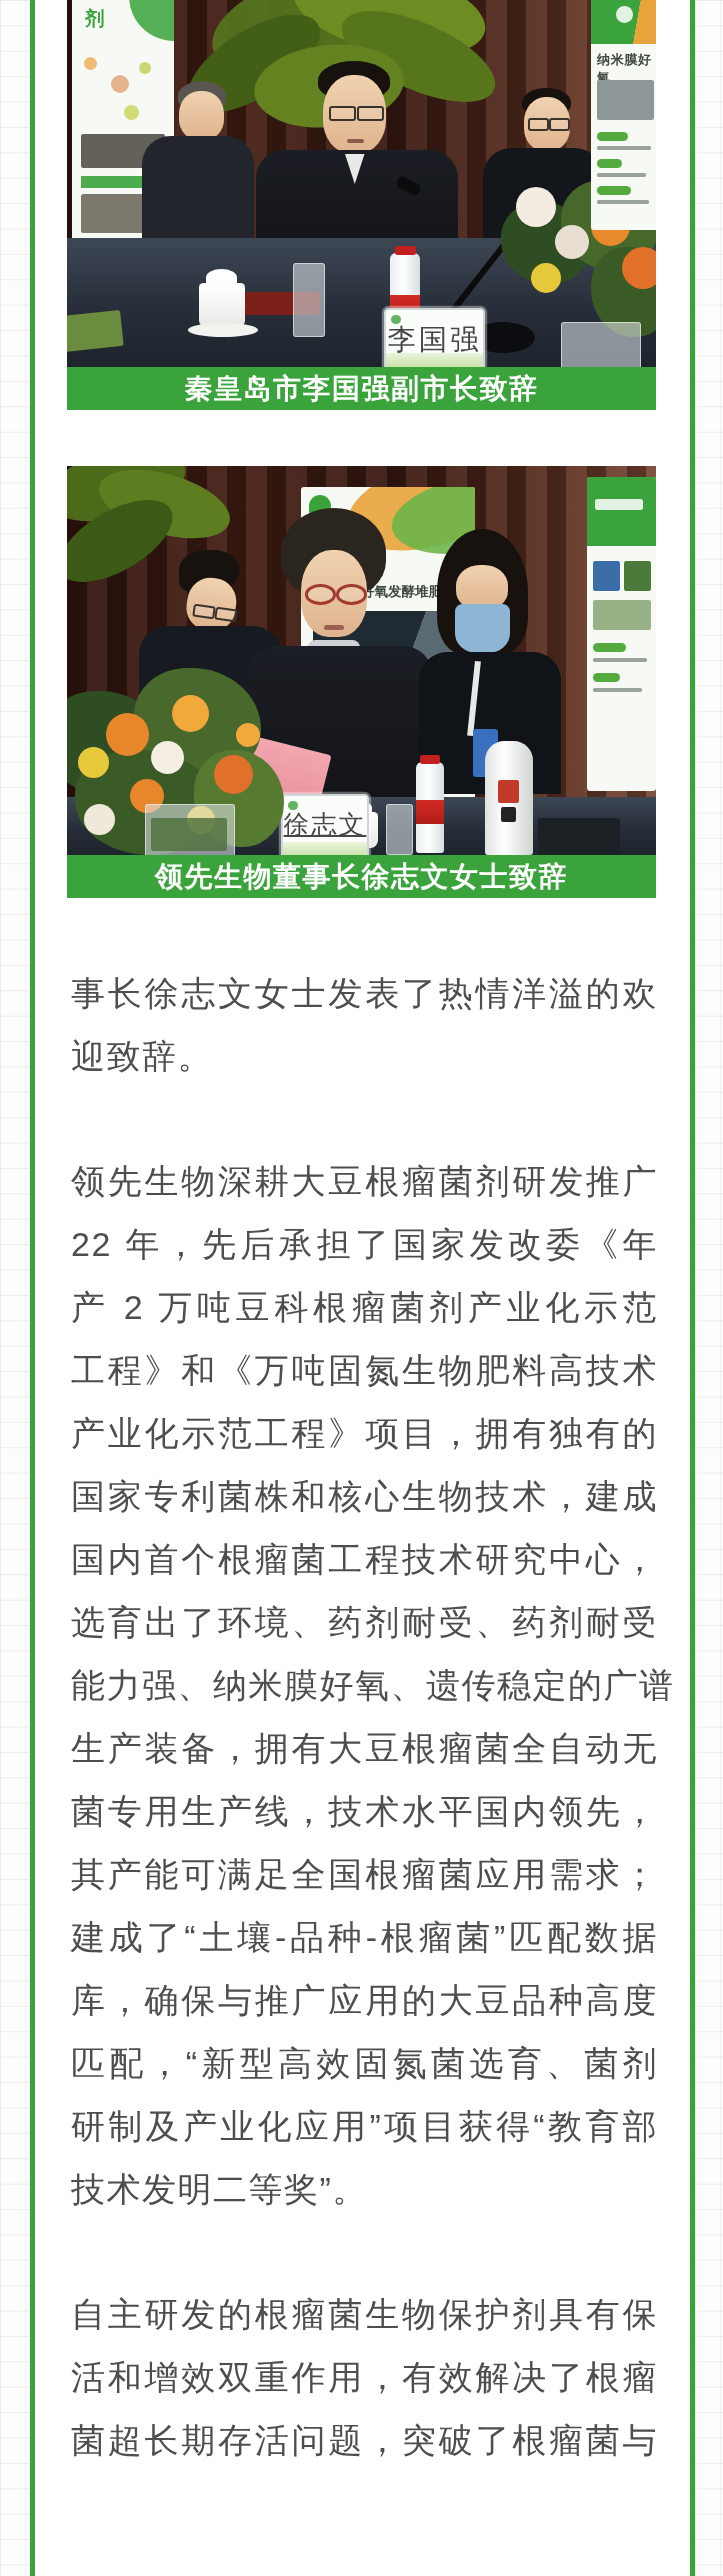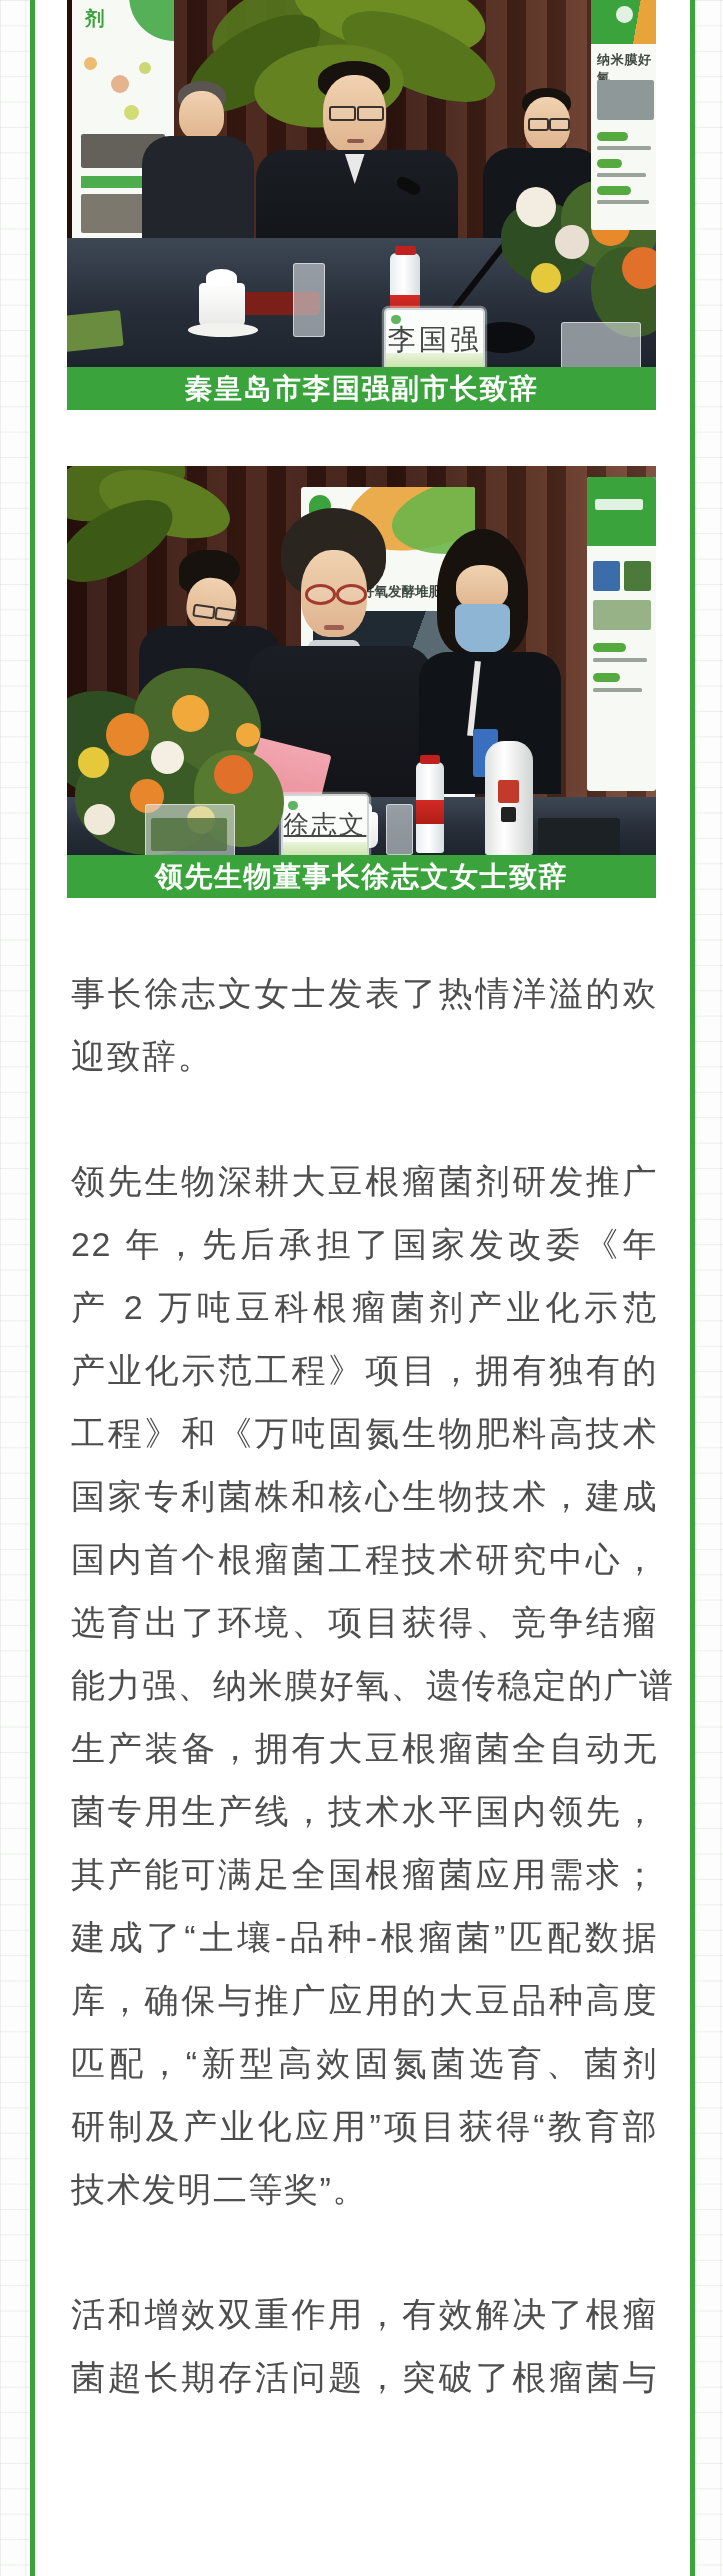--- a/index.html
+++ b/index.html
@@ -286,35 +286,36 @@
 
   <div class="abs article">
     <div class="para">
       <div class="ln">事长徐志文女士发表了热情洋溢的欢</div>
       <div class="ln end">迎致辞。</div>
     </div>
     <div class="para">
       <div class="ln">领先生物深耕大豆根瘤菌剂研发推广</div>
       <div class="ln">22 年，先后承担了国家发改委《年</div>
       <div class="ln">产 2 万吨豆科根瘤菌剂产业化示范</div>
+      <div class="ln">工程》和《万吨固氮生物肥料高技术</div>
       <div class="ln">产业化示范工程》项目，拥有独有的</div>
-      <div class="ln">工程》和《万吨固氮生物肥料高技术</div>
       <div class="ln">国家专利菌株和核心生物技术，建成</div>
       <div class="ln">国内首个根瘤菌工程技术研究中心，</div>
-      <div class="ln">选育出了环境、项目获得、竞争结瘤</div>
+      <div class="ln">选育出了环境、药剂耐受、药剂耐受</div>
       <div class="ln">能力强、纳米膜好氧、遗传稳定的广谱</div>
       <div class="ln">生产装备，拥有大豆根瘤菌全自动无</div>
       <div class="ln">菌专用生产线，技术水平国内领先，</div>
       <div class="ln">其产能可满足全国根瘤菌应用需求；</div>
       <div class="ln">建成了“土壤-品种-根瘤菌”匹配数据</div>
       <div class="ln">库，确保与推广应用的大豆品种高度</div>
       <div class="ln">匹配，“新型高效固氮菌选育、菌剂</div>
       <div class="ln">研制及产业化应用”项目获得“教育部</div>
       <div class="ln end">技术发明二等奖”。</div>
     </div>
     <div class="para">
+      <div class="ln">自主研发的根瘤菌生物保护剂具有保</div>
       <div class="ln">活和增效双重作用，有效解决了根瘤</div>
       <div class="ln">菌超长期存活问题，突破了根瘤菌与</div>
     </div>
   </div>
 
 </div>
 
 
 </body></html>

